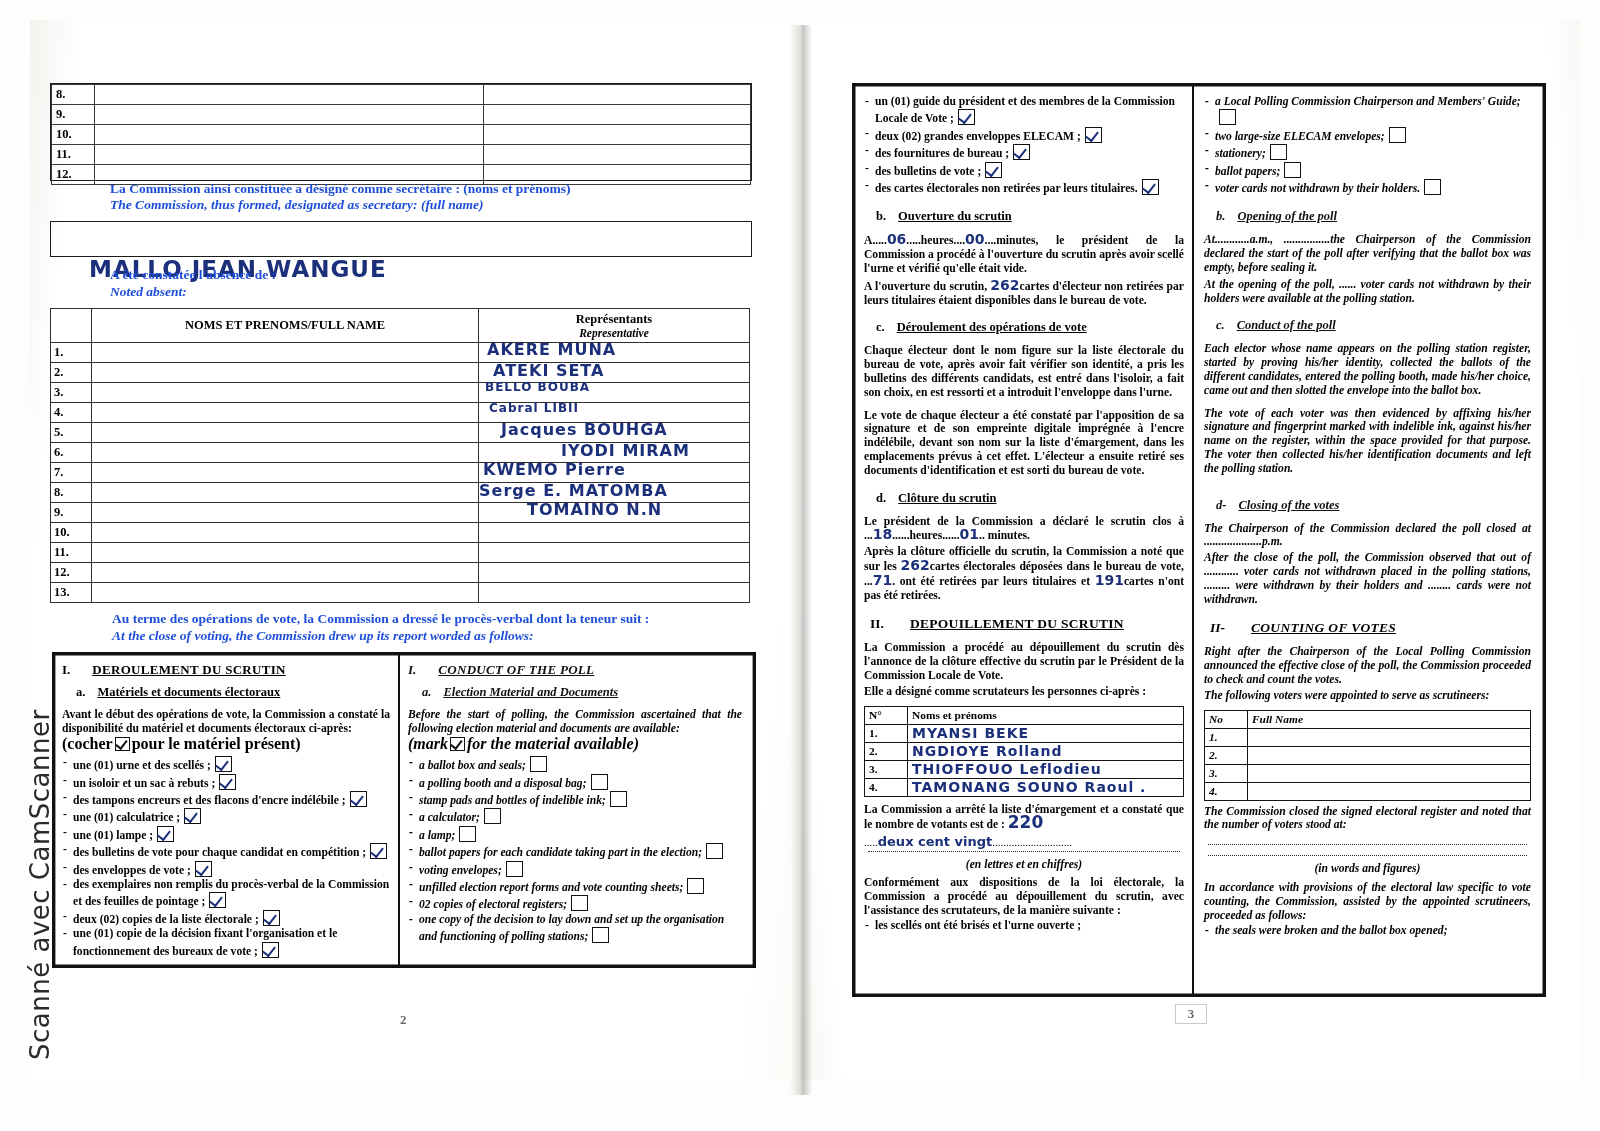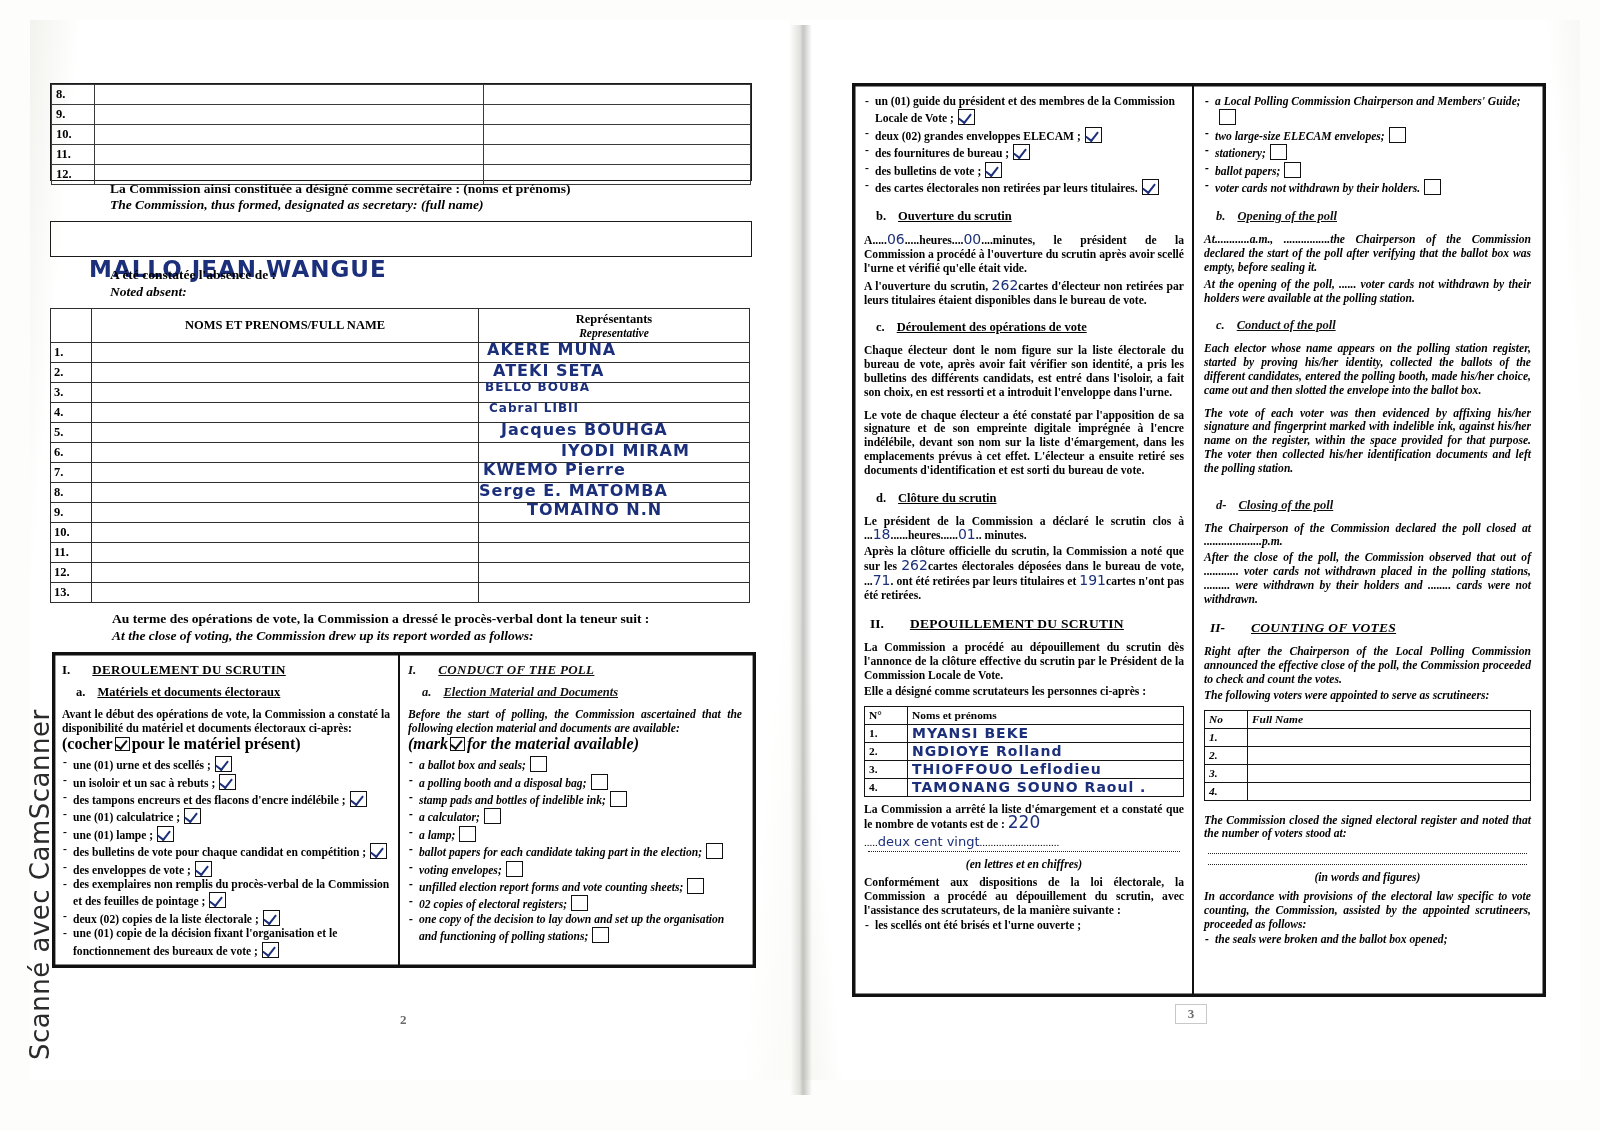--- a/index.html
+++ b/index.html
@@ -23,21 +23,21 @@
 
   
   #camscanner{
     position:absolute;left:-125px;top:880px;width:330px;
     transform:rotate(-90deg);transform-origin:center;
     font-family:"DejaVu Sans",sans-serif;font-size:26px;color:#2b2b2b;
     letter-spacing:.5px;white-space:nowrap;
   }
 
   
-  .fr{font-family:"Liberation Serif",serif;font-weight:700;color:#000000;}
+  .fr{font-family:"Liberation Serif",serif;font-weight:700;color:#1d4ed8;}
   .en{font-family:"Liberation Serif",serif;font-weight:700;font-style:italic;color:#101010;}
   .hand{
     font-family:"DejaVu Sans",sans-serif;
     color:#1b2f7a;font-weight:600;
     letter-spacing:1px;
   }
   .hw-big{font-size:19px;}
   .hw-mid{font-size:15px;}
 
   
@@ -108,21 +108,21 @@
   .rp{font-size:11.6px;line-height:13.8px;font-weight:700;text-align:justify;margin-top:9px;}
   .rp.it{font-style:italic;}
   .rhead{display:flex;gap:12px;font-size:12.5px;margin-top:13px;margin-left:12px;}
   .rhead .ltr{font-weight:700;}
   .rhead .ttl{font-weight:700;text-decoration:underline;}
   .rhead2{display:flex;gap:26px;font-size:13.5px;margin-top:14px;margin-left:6px;}
   .rhead2 .rom{font-weight:700;}
   .rhead2 .ttl{font-weight:700;text-decoration:underline;letter-spacing:.3px;}
   .rhead2.it .ttl,.rhead2.it .rom{font-style:italic;}
   .dots{letter-spacing:0px;}
-  .inline-hand{color:#1b2f7a;font-family:"DejaVu Sans",sans-serif;font-weight:400;font-size:14px;}
+  .inline-hand{color:#1b2f7a;font-family:"DejaVu Sans",sans-serif;font-weight:700;font-size:14px;}
 
   
   .scr-tbl{width:100%;border-collapse:collapse;margin-top:7px;}
   .scr-tbl th,.scr-tbl td{border:1px solid #141414;height:17px;font-size:11.4px;font-weight:700;padding:0 4px;}
   .scr-tbl th{font-size:11.4px;text-align:left;}
   .scr-tbl .nc{width:34px;}
   .scr-tbl.it th,.scr-tbl.it td{font-style:italic;}
   .scr-tbl td .hand{font-size:14px;white-space:nowrap;}
   .dotline{border-bottom:1.5px dotted #222;height:1px;margin:9px 4px 0 4px;}
   .center-it{text-align:center;font-style:italic;font-weight:700;font-size:11.6px;margin-top:6px;}
@@ -457,21 +457,21 @@
 
     <div class="rhead en">
       <span class="ltr" style="font-style:italic">c.</span>
       <span class="ttl" style="font-style:italic">Conduct of the poll</span>
     </div>
     <div class="rp it">Each elector whose name appears on the polling station register, started by proving his/her identity, collected the ballots of the different candidates, entered the polling booth, made his/her choice, came out and then slotted the envelope into the ballot box.</div>
     <div class="rp it">The vote of each voter was then evidenced by affixing his/her signature and fingerprint marked with indelible ink, against his/her name on the register, within the space provided for that purpose. The voter then collected his/her identification documents and left the polling station.</div>
 
     <div class="rhead en" style="margin-top:22px">
       <span class="ltr" style="font-style:italic">d-</span>
-      <span class="ttl" style="font-style:italic">Closing of the poll</span>
+      <span class="ttl" style="font-style:italic">Closing of the votes</span>
     </div>
     <div class="rp it">The Chairperson of the Commission declared the poll closed at ....................p.m.</div>
     <div class="rp it" style="margin-top:2px">After the close of the poll, the Commission observed that out of ............ voter cards not withdrawn placed in the polling stations, ......... were withdrawn by their holders and ........ cards were not withdrawn.</div>
 
     <div class="rhead2 it">
       <span class="rom">II-</span>
       <span class="ttl">COUNTING OF VOTES</span>
     </div>
     <div class="rp it">Right after the Chairperson of the Local Polling Commission announced the effective close of the poll, the Commission proceeded to check and count the votes.</div>
     <div class="rp it" style="margin-top:2px">The following voters were appointed to serve as scrutineers:</div>
@@ -496,21 +496,21 @@
             <td class="nc">3.</td>
             <td></td>
           </tr>
           <tr>
             <td class="nc">4.</td>
             <td></td>
           </tr>
         </tbody>
     </table>
 
-    <div class="rp it" style="margin-top:13px">The Commission closed the signed electoral register and noted that the number of voters stood at:</div>
+    <div class="rp it" style="margin-top:4px">The Commission closed the signed electoral register and noted that the number of voters stood at:</div>
     <div class="dotline" style="margin-top:11px"></div>
     <div class="dotline" style="margin-top:9px"></div>
     <div class="center-it">(in words and figures)</div>
     <div class="rp it" style="margin-top:6px">In accordance with provisions of the electoral law specific to vote counting, the Commission, assisted by the appointed scrutineers, proceeded as follows:</div>
     <ul class="items it" style="margin-top:1px">
       <li>the seals were broken and the ballot box opened;</li>
     </ul>
   </div>
 </div>
 

